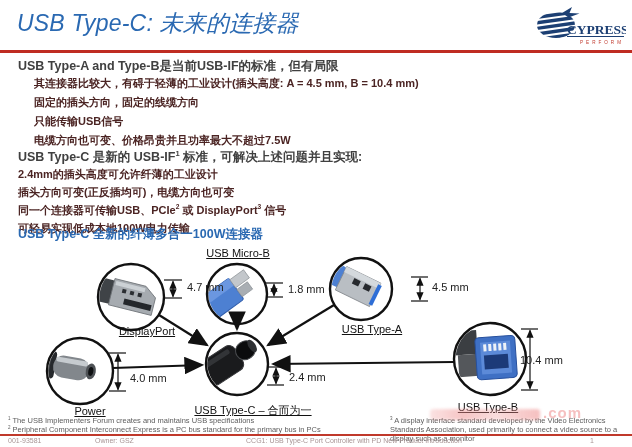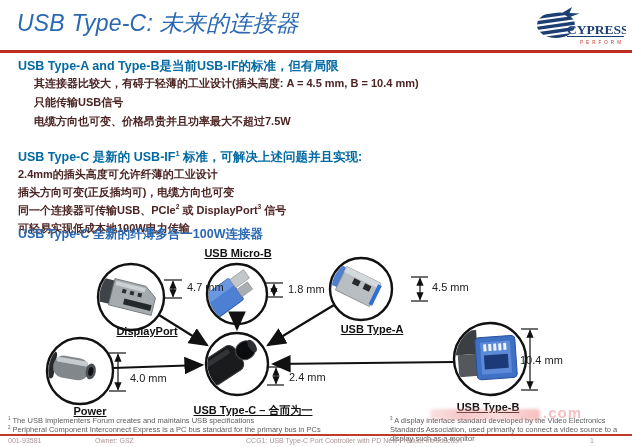--- a/index.html
+++ b/index.html
@@ -7,30 +7,29 @@
     position:relative;width:632px;height:447px;background:#ffffff;
     font-family:"Liberation Sans",sans-serif;overflow:hidden;margin:0 auto;
   }
   .abs{position:absolute;}
   .title{
     left:17px;top:8px;font-size:23px;color:#2a69b2;letter-spacing:.2px;
     white-space:nowrap;
     font-style:italic;
   }
   .rule-top{left:0;top:50px;width:632px;height:3px;background:#bf2c22;}
-  .sec-head{left:18px;font-size:12.5px;font-weight:bold;color:#0369a1;white-space:nowrap;}
+  .sec-head{left:18px;font-size:12.5px;font-weight:bold;color:#404040;white-space:nowrap;}
   .bullets{left:18px;font-size:11px;font-weight:600;color:#4b2423;line-height:19px;white-space:nowrap;}
   .bullets2{line-height:18px;}
   sup{font-size:60%;vertical-align:super;line-height:0;}
   .blue-head{left:18px;top:226px;font-size:12.5px;font-weight:bold;color:#2a69b2;white-space:nowrap;text-align:right;}
   .diagram-svg{left:0;top:245px;}
   .conn-label{
     font-size:11px;color:#111;text-decoration:underline;white-space:nowrap;
     transform:translateX(-50%);
-    font-weight:bold;
   }
   .dim-label{font-size:11px;color:#222;white-space:nowrap;}
   .footnote{font-size:7.5px;color:#5d5d5d;line-height:9px;}
   .rule-bottom{left:0;top:434px;width:632px;height:2px;background:#c0392b;}
   .footer-item{top:437px;font-size:7px;color:#a89494;white-space:nowrap;}
   .logo{right:6px;top:3px;width:92px;height:46px;}
   .watermark{
     left:430px;top:404px;width:200px;text-align:left;
     font-size:15px;font-weight:bold;color:rgba(238,140,140,.55);
     filter:blur(.5px);letter-spacing:1px;white-space:nowrap;
@@ -69,20 +68,21 @@
       <line x1="33" y1="33.5" x2="90" y2="33.5" stroke="#1c3f73" stroke-width="1.2"></line>
       <text x="46" y="41" font-family="Liberation Sans,sans-serif" font-size="4.6" letter-spacing="3" fill="#c03a2e">PERFORM</text>
     </svg>
   </div>
 
   <div class="abs rule-top"></div>
 
   <div class="abs sec-head" style="top:58px;">USB Type-A and Type-B是当前USB-IF的标准，但有局限</div>
   <div class="abs bullets" style="top:74px;margin-left:16px;">
     <div>其连接器比较大，有碍于轻薄的工业设计(插头高度: A = 4.5 mm, B = 10.4 mm)</div>
+    <div>固定的插头方向，固定的线缆方向</div>
     <div>只能传输USB信号</div>
     <div>电缆方向也可变、价格昂贵并且功率最大不超过7.5W</div>
   </div>
 
   <div class="abs sec-head" style="top:149px;"><span>USB Type-C 是新的 USB-IF</span><sup>1</sup><span> 标准，可解决上述问题并且实现:</span></div>
   <div class="abs bullets bullets2" style="top:165px;">
     <div>2.4mm的插头高度可允许纤薄的工业设计</div>
     <div>插头方向可变(正反插均可)，电缆方向也可变</div>
     <div><span>同一个连接器可传输USB、PCIe</span><sup>2</sup><span> 或 DisplayPort</span><sup>3</sup><span> 信号</span></div>
     <div>可轻易实现低成本地100W电力传输</div>

